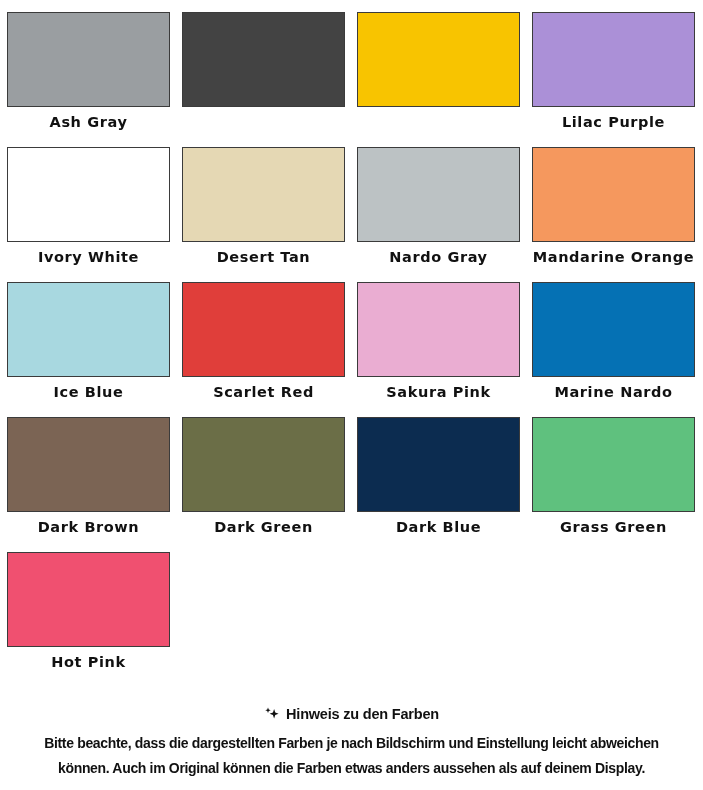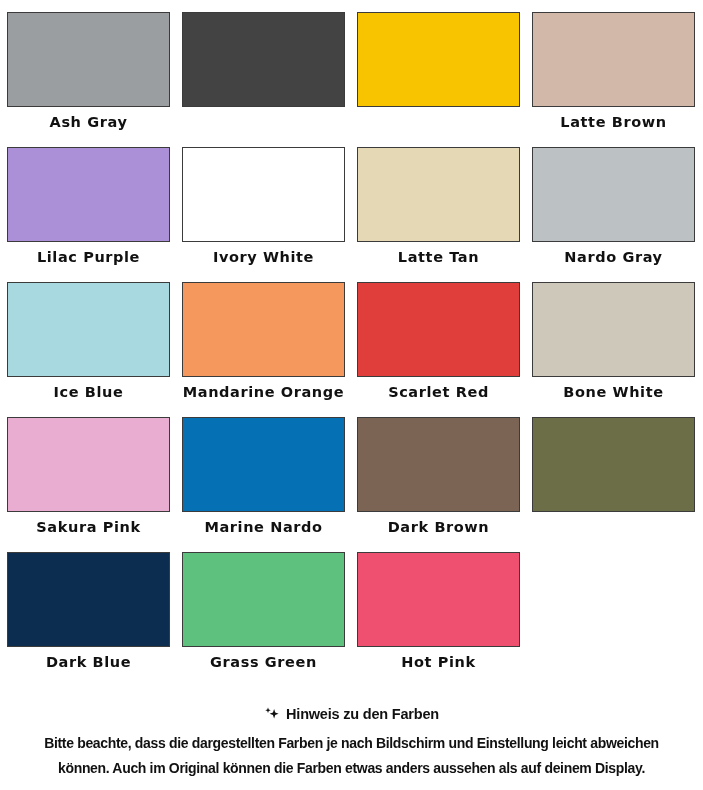--- a/index.html
+++ b/index.html
@@ -115,69 +115,62 @@
         <div class="swatch-chip" style="background: rgb(154, 158, 161); border-color: rgb(59, 59, 59);"></div>
         <span class="swatch-label">Ash Gray</span>
       </div>
       <div class="swatch-cell">
         <div class="swatch-chip" style="background: rgb(67, 67, 67); border-color: rgb(59, 59, 59);"></div>
       </div>
       <div class="swatch-cell">
         <div class="swatch-chip" style="background: rgb(248, 196, 0); border-color: rgb(59, 59, 59);"></div>
       </div>
       <div class="swatch-cell">
-        <div class="swatch-chip" style="background: rgb(210, 184, 168); border-color: rgb(59, 59, 59);"></div>
-        <span class="swatch-label">Latte Brown</span>
-      </div>
-      <div class="swatch-cell">
         <div class="swatch-chip" style="background: rgb(171, 144, 215); border-color: rgb(59, 59, 59);"></div>
         <span class="swatch-label">Lilac Purple</span>
       </div>
       <div class="swatch-cell">
         <div class="swatch-chip" style="background: rgb(255, 255, 255); border-color: rgb(59, 59, 59);"></div>
         <span class="swatch-label">Ivory White</span>
       </div>
       <div class="swatch-cell">
         <div class="swatch-chip" style="background: rgb(229, 216, 180); border-color: rgb(59, 59, 59);"></div>
-        <span class="swatch-label">Latte Tan</span>
+        <span class="swatch-label">Desert Tan</span>
       </div>
       <div class="swatch-cell">
         <div class="swatch-chip" style="background: rgb(188, 194, 196); border-color: rgb(59, 59, 59);"></div>
         <span class="swatch-label">Nardo Gray</span>
       </div>
       <div class="swatch-cell">
+        <div class="swatch-chip" style="background: rgb(245, 152, 94); border-color: rgb(59, 59, 59);"></div>
+        <span class="swatch-label">Mandarine Orange</span>
+      </div>
+      <div class="swatch-cell">
         <div class="swatch-chip" style="background: rgb(168, 216, 224); border-color: rgb(59, 59, 59);"></div>
         <span class="swatch-label">Ice Blue</span>
       </div>
       <div class="swatch-cell">
-        <div class="swatch-chip" style="background: rgb(245, 152, 94); border-color: rgb(59, 59, 59);"></div>
-        <span class="swatch-label">Mandarine Orange</span>
-      </div>
-      <div class="swatch-cell">
         <div class="swatch-chip" style="background: rgb(224, 62, 58); border-color: rgb(59, 59, 59);"></div>
         <span class="swatch-label">Scarlet Red</span>
       </div>
       <div class="swatch-cell">
-        <div class="swatch-chip" style="background: rgb(205, 200, 186); border-color: rgb(59, 59, 59);"></div>
-        <span class="swatch-label">Bone White</span>
-      </div>
-      <div class="swatch-cell">
         <div class="swatch-chip" style="background: rgb(234, 173, 210); border-color: rgb(59, 59, 59);"></div>
         <span class="swatch-label">Sakura Pink</span>
       </div>
       <div class="swatch-cell">
         <div class="swatch-chip" style="background: rgb(5, 113, 180); border-color: rgb(59, 59, 59);"></div>
         <span class="swatch-label">Marine Nardo</span>
       </div>
       <div class="swatch-cell">
         <div class="swatch-chip" style="background: rgb(123, 100, 84); border-color: rgb(59, 59, 59);"></div>
         <span class="swatch-label">Dark Brown</span>
       </div>
       <div class="swatch-cell">
         <div class="swatch-chip" style="background: rgb(107, 110, 71); border-color: rgb(59, 59, 59);"></div>
+        <span class="swatch-label">Dark Green</span>
       </div>
       <div class="swatch-cell">
         <div class="swatch-chip" style="background: rgb(12, 44, 80); border-color: rgb(59, 59, 59);"></div>
         <span class="swatch-label">Dark Blue</span>
       </div>
       <div class="swatch-cell">
         <div class="swatch-chip" style="background: rgb(95, 193, 126); border-color: rgb(59, 59, 59);"></div>
         <span class="swatch-label">Grass Green</span>
       </div>
       <div class="swatch-cell">

